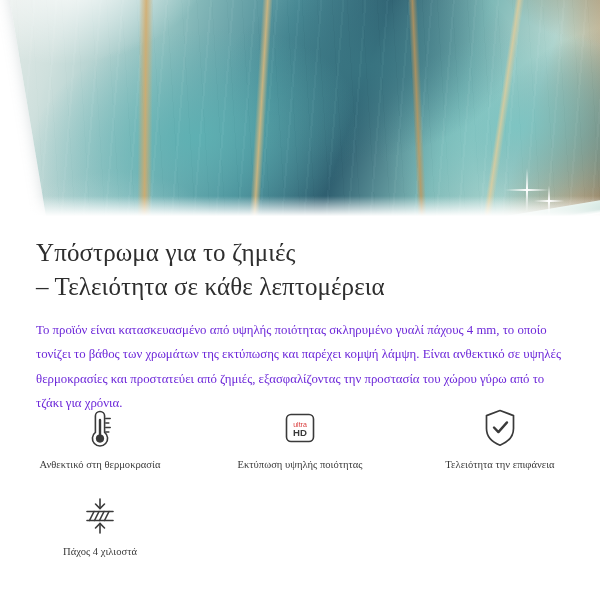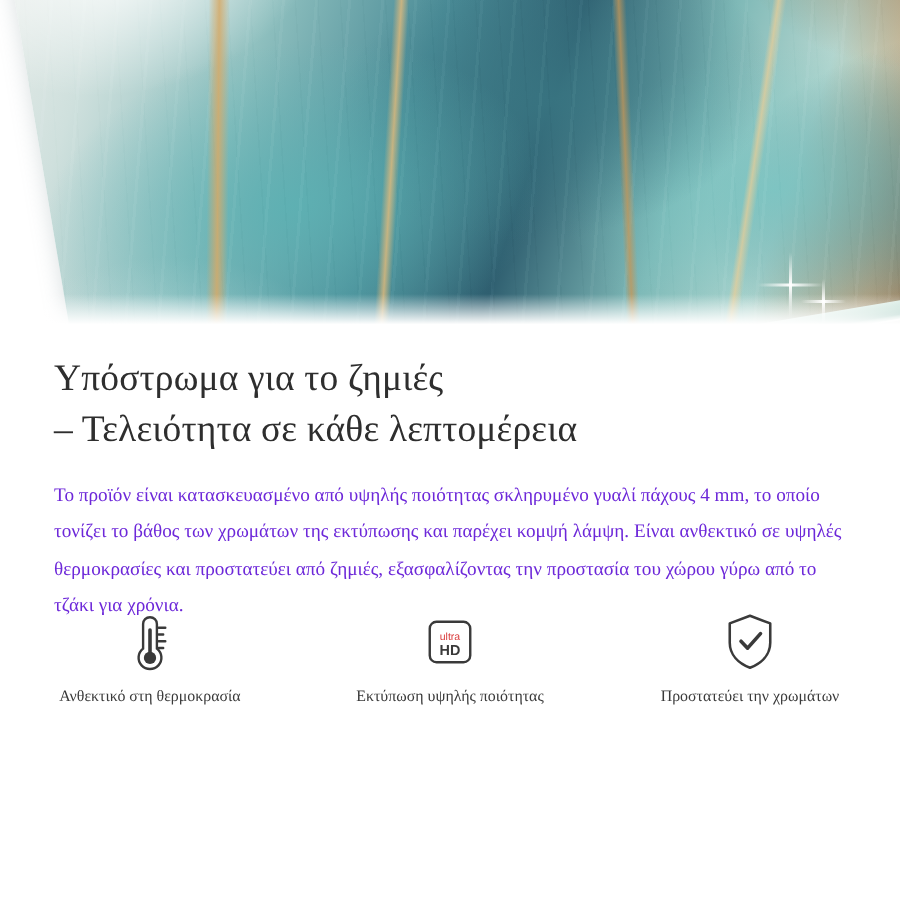--- a/index.html
+++ b/index.html
@@ -242,20 +242,34 @@
       <div class="feature-label">Εκτύπωση υψηλής ποιότητας</div>
     </div>
 
     <div class="feature">
       <div class="feature-icon">
         <svg width="40" height="44" viewBox="0 0 40 44">
           <path d="M20 4.5 L33.5 9.6 V22.5 C33.5 30.5 27.6 36.2 20 39.2 C12.4 36.2 6.5 30.5 6.5 22.5 V9.6 Z" fill="none" stroke="#3a3a3a" stroke-width="1.7" stroke-linejoin="round"></path>
           <path d="M14 21.5 l4.4 4.6 L27 16.4" fill="none" stroke="#3a3a3a" stroke-width="2.4" stroke-linecap="round" stroke-linejoin="round"></path>
         </svg>
       </div>
-      <div class="feature-label">Προστατεύει την χρωμάτων</div>
-    </div>
-
-
-
+      <div class="feature-label">Τελειότητα την επιφάνεια</div>
+    </div>
+
+
+
+    <div class="feature">
+      <div class="feature-icon">
+        <svg width="42" height="42" viewBox="0 0 42 42" fill="none" stroke="#3a3a3a" stroke-width="1.6" stroke-linecap="round">
+          <path d="M21 4 V13"></path>
+          <path d="M16.5 9 L21 13.6 L25.5 9"></path>
+          <path d="M8 16.5 H34"></path>
+          <path d="M8 25.5 H34"></path>
+          <path d="M10.5 25.5 L15 16.5 M15.5 25.5 L20 16.5 M20.5 25.5 L25 16.5 M25.5 25.5 L30 16.5"></path>
+          <path d="M21 38 V29"></path>
+          <path d="M16.5 33 L21 28.4 L25.5 33"></path>
+        </svg>
+      </div>
+      <div class="feature-label">Πάχος 4 χιλιοστά</div>
+    </div>
 
   </div>
 </div>
 
 </body></html>

